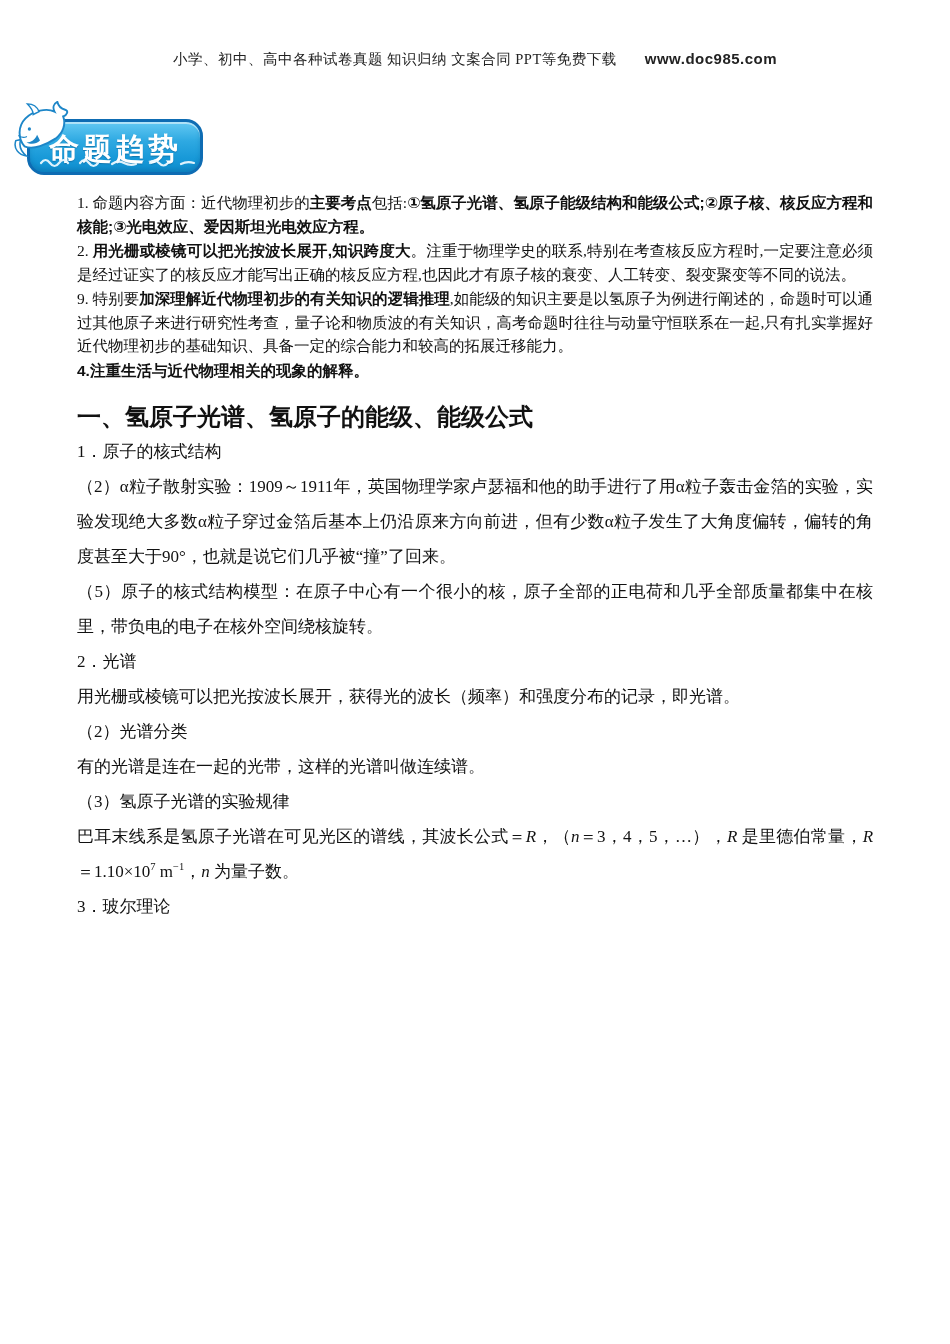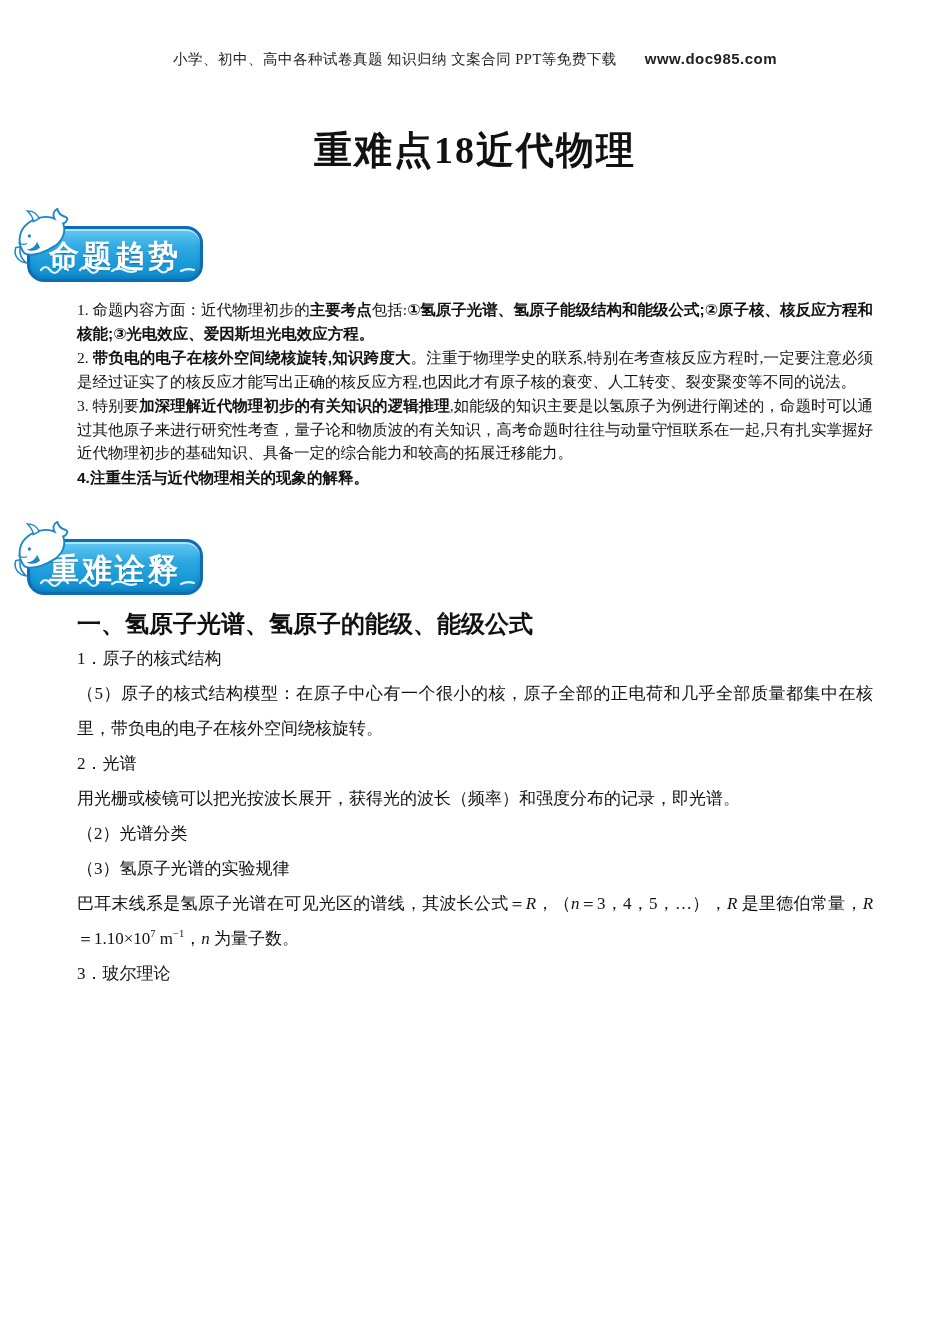--- a/index.html
+++ b/index.html
@@ -86,21 +86,20 @@
 </style>
 </head>
 <body>
 
 <div class="page">
 
   <div class="hdr">
     <span>小学、初中、高中各种试卷真题 知识归纳 文案合同 PPT等免费下载</span><span class="site">www.doc985.com</span>
   </div>
 
-  <div class="title">重难点18近代物理</div>
 
   <div class="badge">
     <div class="pill">
       <span class="label">命题趋势</span>
       <svg class="waves" viewBox="0 0 160 11" preserveAspectRatio="none">
         <g stroke="#eaf8ff" stroke-width="2.2" fill="none" stroke-linecap="round" opacity="0.95">
           <path d="M3 6 q4.5 -6 9 0 q4.5 6 9 0 q4.5 -6 9 0"></path>
           <path d="M42 6 q4.5 -6 9 0 q4.5 6 9 0"></path>
           <path d="M74 7 q6 -4 12 -1 q6 3 12 1"></path>
           <path d="M112 6 q4.5 -5 9 0 q4.5 5 9 0"></path>
@@ -113,53 +112,33 @@
       <path d="M14 47 C7 39 7 26 15 18 C23 10 37 7 45 11 C43 7 44 3 48 1 C49 5 52 8 56 9 C60 10 58 15 54 16 C57 24 54 33 46 39 C37 45 23 51 14 47 Z" fill="#ffffff" stroke="#1d86c8" stroke-width="2"></path>
       <path d="M29 11 C27 6 23 3 17 3 C21 7 23 10 23 14 Z" fill="#ffffff" stroke="#1d86c8" stroke-width="1.5"></path>
       <path d="M27 35 C25 40 21 43 16 43 C20 45 26 45 30 41 Z" fill="#1d86c8"></path>
       <circle cx="19" cy="29" r="1.7" fill="#1d86c8"></circle>
       <path d="M8 36 C11 38 14 38 16 37" fill="none" stroke="#1d86c8" stroke-width="1.3" stroke-linecap="round"></path>
     </svg>
   </div>
 
   <div class="intro">
     <p><span>1. 命题内容方面：近代物理初步的</span><span class="b">主要考点</span><span>包括:</span><span class="b">①氢原子光谱、氢原子能级结构和能级公式;②原子核、核反应方程和核能;③光电效应、爱因斯坦光电效应方程。</span></p>
-    <p><span>2.  </span><span class="b">带负电的电子在核外空间绕核旋转,知识跨度大</span><span>。注重于物理学史的联系,特别在考查核反应方程时,一定要注意必须是经过证实了的核反应才能写出正确的核反应方程,也因此才有原子核的衰变、人工转变、裂变聚变等不同的说法。</span></p>
-    <p><span>3.  特别要</span><span class="b">加深理解近代物理初步的有关知识的逻辑推理</span><span>,如能级的知识主要是以氢原子为例进行阐述的，命题时可以通过其他原子来进行研究性考查，量子论和物质波的有关知识，高考命题时往往与动量守恒联系在一起,只有扎实掌握好近代物理初步的基础知识、具备一定的综合能力和较高的拓展迁移能力。</span></p>
+    <p><span>2.  </span><span class="b">用光栅或棱镜可以把光按波长展开,知识跨度大</span><span>。注重于物理学史的联系,特别在考查核反应方程时,一定要注意必须是经过证实了的核反应才能写出正确的核反应方程,也因此才有原子核的衰变、人工转变、裂变聚变等不同的说法。</span></p>
+    <p><span>9.  特别要</span><span class="b">加深理解近代物理初步的有关知识的逻辑推理</span><span>,如能级的知识主要是以氢原子为例进行阐述的，命题时可以通过其他原子来进行研究性考查，量子论和物质波的有关知识，高考命题时往往与动量守恒联系在一起,只有扎实掌握好近代物理初步的基础知识、具备一定的综合能力和较高的拓展迁移能力。</span></p>
     <p><span class="b">4.注重生活与近代物理相关的现象的解释。</span></p>
   </div>
 
-  <div class="badge">
-    <div class="pill">
-      <span class="label">重难诠释</span>
-      <svg class="waves" viewBox="0 0 160 11" preserveAspectRatio="none">
-        <g stroke="#eaf8ff" stroke-width="2.2" fill="none" stroke-linecap="round" opacity="0.95">
-          <path d="M3 6 q4.5 -6 9 0 q4.5 6 9 0 q4.5 -6 9 0"></path>
-          <path d="M42 6 q4.5 -6 9 0 q4.5 6 9 0"></path>
-          <path d="M74 7 q6 -4 12 -1 q6 3 12 1"></path>
-          <path d="M112 6 q4.5 -5 9 0 q4.5 5 9 0"></path>
-          <path d="M143 7 q6 -3 13 -1"></path>
-        </g>
-      </svg>
-    </div>
-    <svg class="dolphin" viewBox="0 0 60 58">
-      <path d="M5 41 C2 49 8 56 16 57 C10 52 8 46 10 40 Z" fill="#ffffff" stroke="#1d86c8" stroke-width="1.6"></path>
-      <path d="M14 47 C7 39 7 26 15 18 C23 10 37 7 45 11 C43 7 44 3 48 1 C49 5 52 8 56 9 C60 10 58 15 54 16 C57 24 54 33 46 39 C37 45 23 51 14 47 Z" fill="#ffffff" stroke="#1d86c8" stroke-width="2"></path>
-      <path d="M29 11 C27 6 23 3 17 3 C21 7 23 10 23 14 Z" fill="#ffffff" stroke="#1d86c8" stroke-width="1.5"></path>
-      <path d="M27 35 C25 40 21 43 16 43 C20 45 26 45 30 41 Z" fill="#1d86c8"></path>
-      <circle cx="19" cy="29" r="1.7" fill="#1d86c8"></circle>
-      <path d="M8 36 C11 38 14 38 16 37" fill="none" stroke="#1d86c8" stroke-width="1.3" stroke-linecap="round"></path>
-    </svg>
-  </div>
 
   <div class="content">
     <p class="head"><span class="b">一、氢原子光谱、氢原子的能级、能级公式</span></p>
     <p><span>1．原子的核式结构</span></p>
+    <p><span>（2）α粒子散射实验：1909～1911年，英国物理学家卢瑟福和他的助手进行了用α粒子轰击金箔的实验，实验发现绝大多数α粒子穿过金箔后基本上仍沿原来方向前进，但有少数α粒子发生了大角度偏转，偏转的角度甚至大于90°，也就是说它们几乎被“撞”了回来。</span></p>
     <p><span>（5）原子的核式结构模型：在原子中心有一个很小的核，原子全部的正电荷和几乎全部质量都集中在核里，带负电的电子在核外空间绕核旋转。</span></p>
     <p><span>2．光谱</span></p>
     <p><span>用光栅或棱镜可以把光按波长展开，获得光的波长（频率）和强度分布的记录，即光谱。</span></p>
     <p><span>（2）光谱分类</span></p>
+    <p><span>有的光谱是连在一起的光带，这样的光谱叫做连续谱。</span></p>
     <p><span>（3）氢原子光谱的实验规律</span></p>
     <p><span>巴耳末线系是氢原子光谱在可见光区的谱线，其波长公式＝</span><span class="i">R</span><span>，（</span><span class="i">n</span><span>＝3，4，5，…），</span><span class="i">R</span><span> 是里德伯常量，</span><span class="i">R</span><span>＝1.10×10</span><span class="sup">7</span><span> m</span><span class="sup">−1</span><span>，</span><span class="i">n</span><span> 为量子数。</span></p>
     <p><span>3．玻尔理论</span></p>
   </div>
 
 </div>
 
 </body></html>

